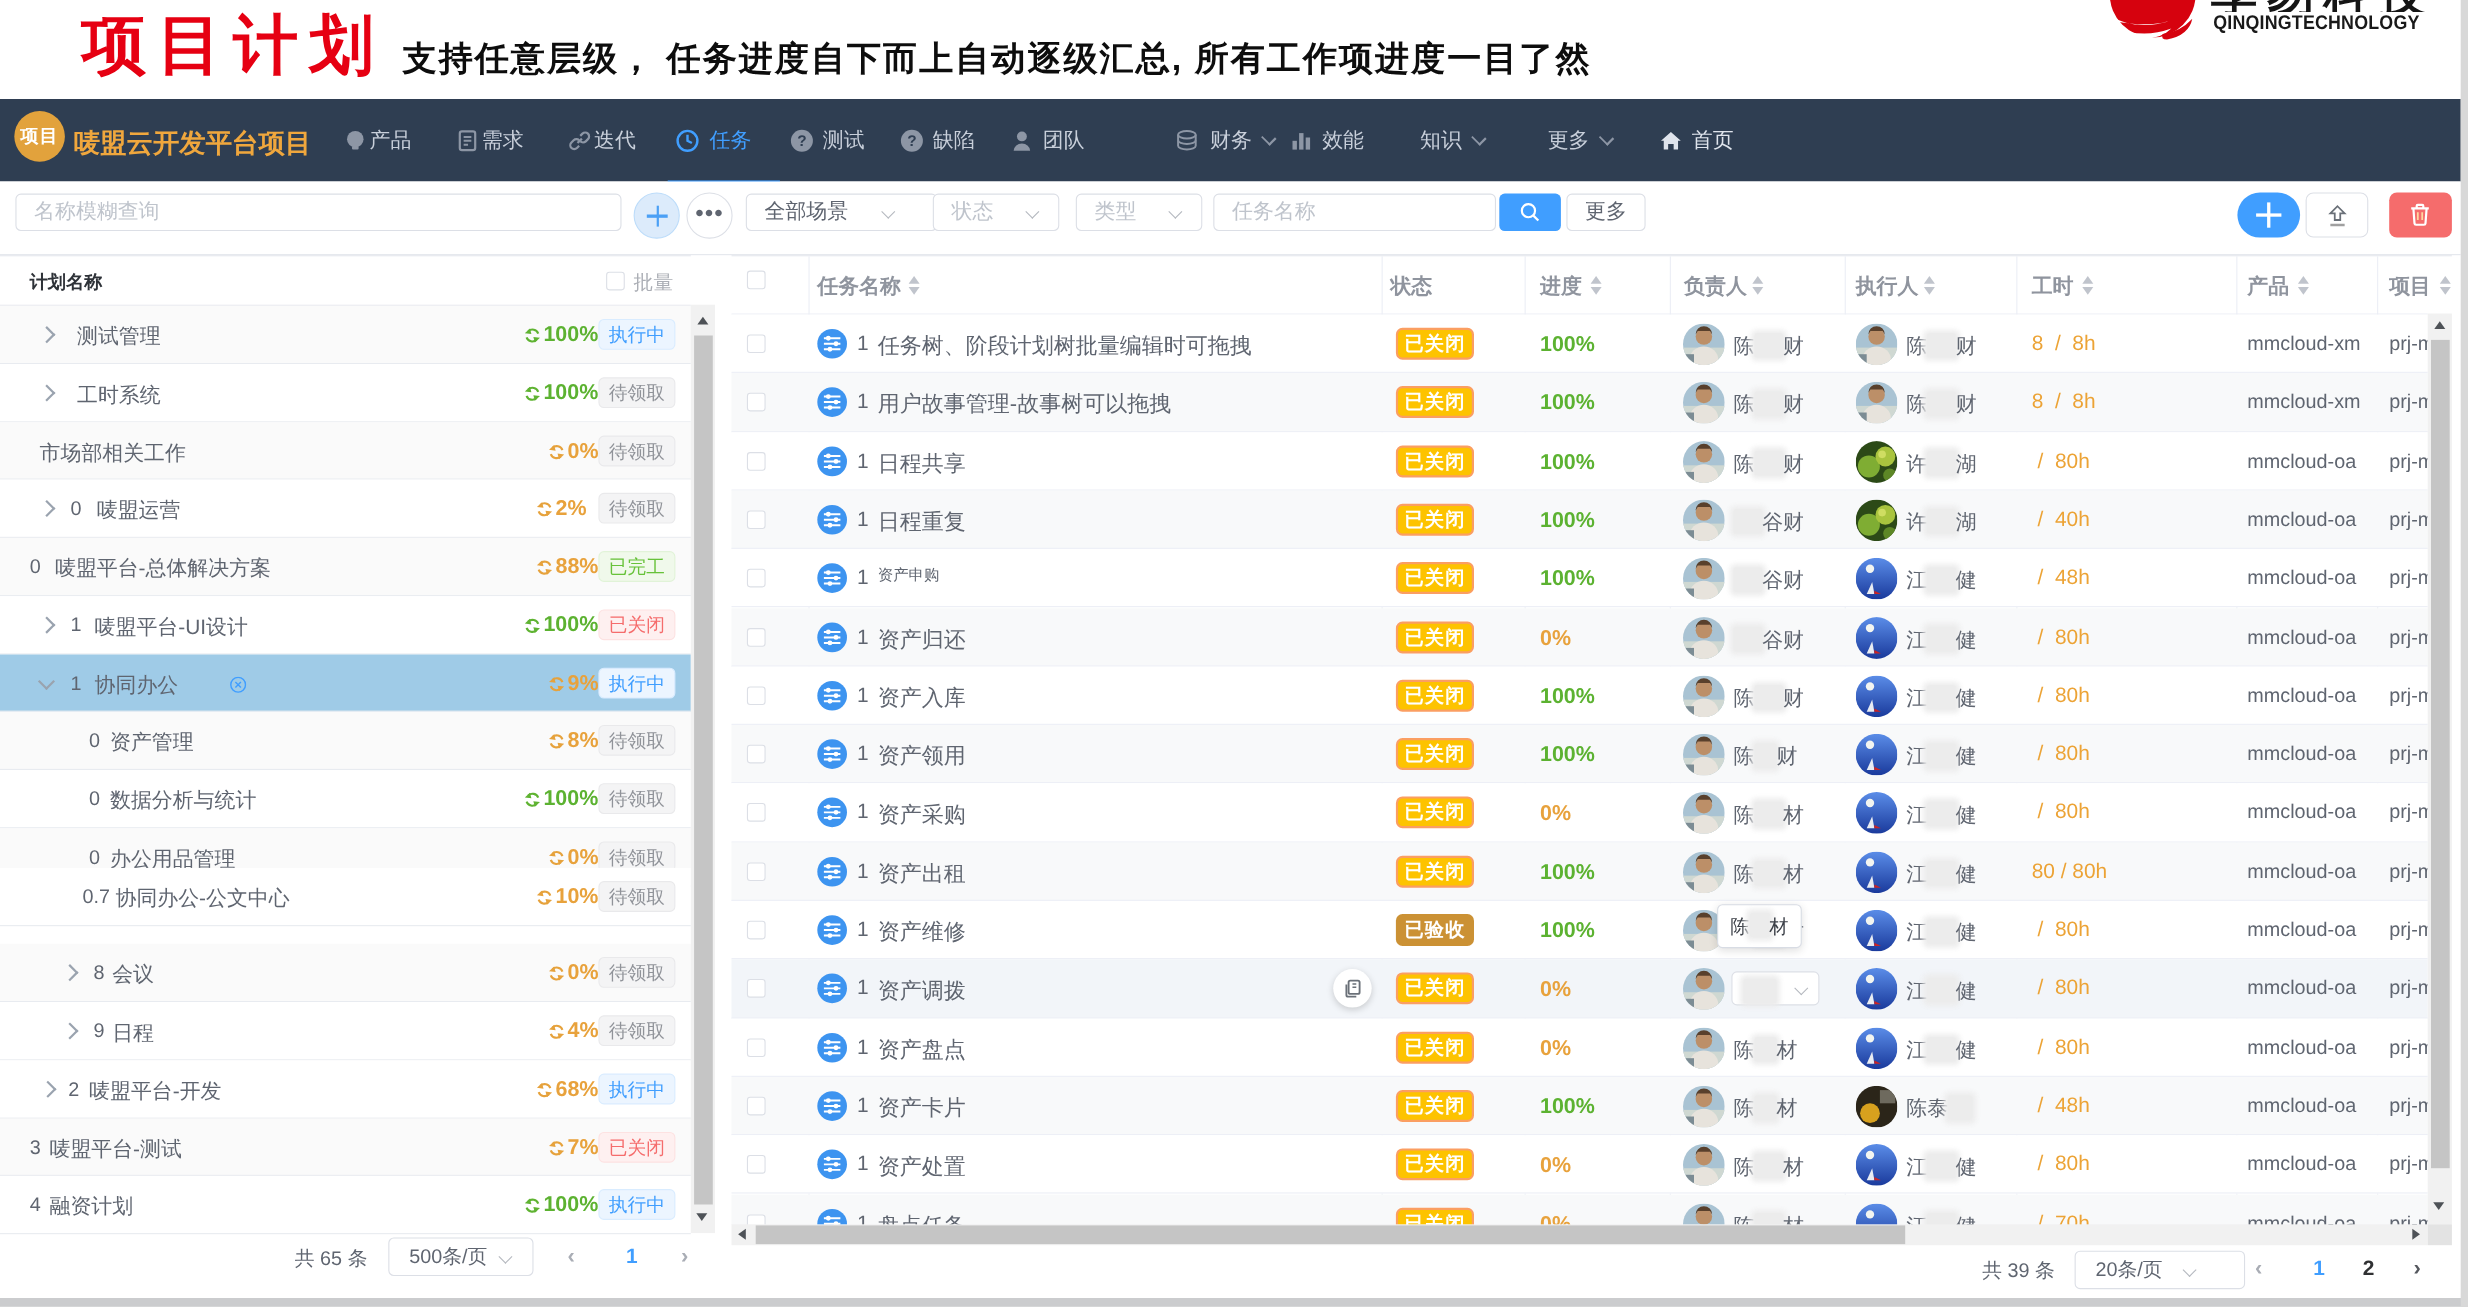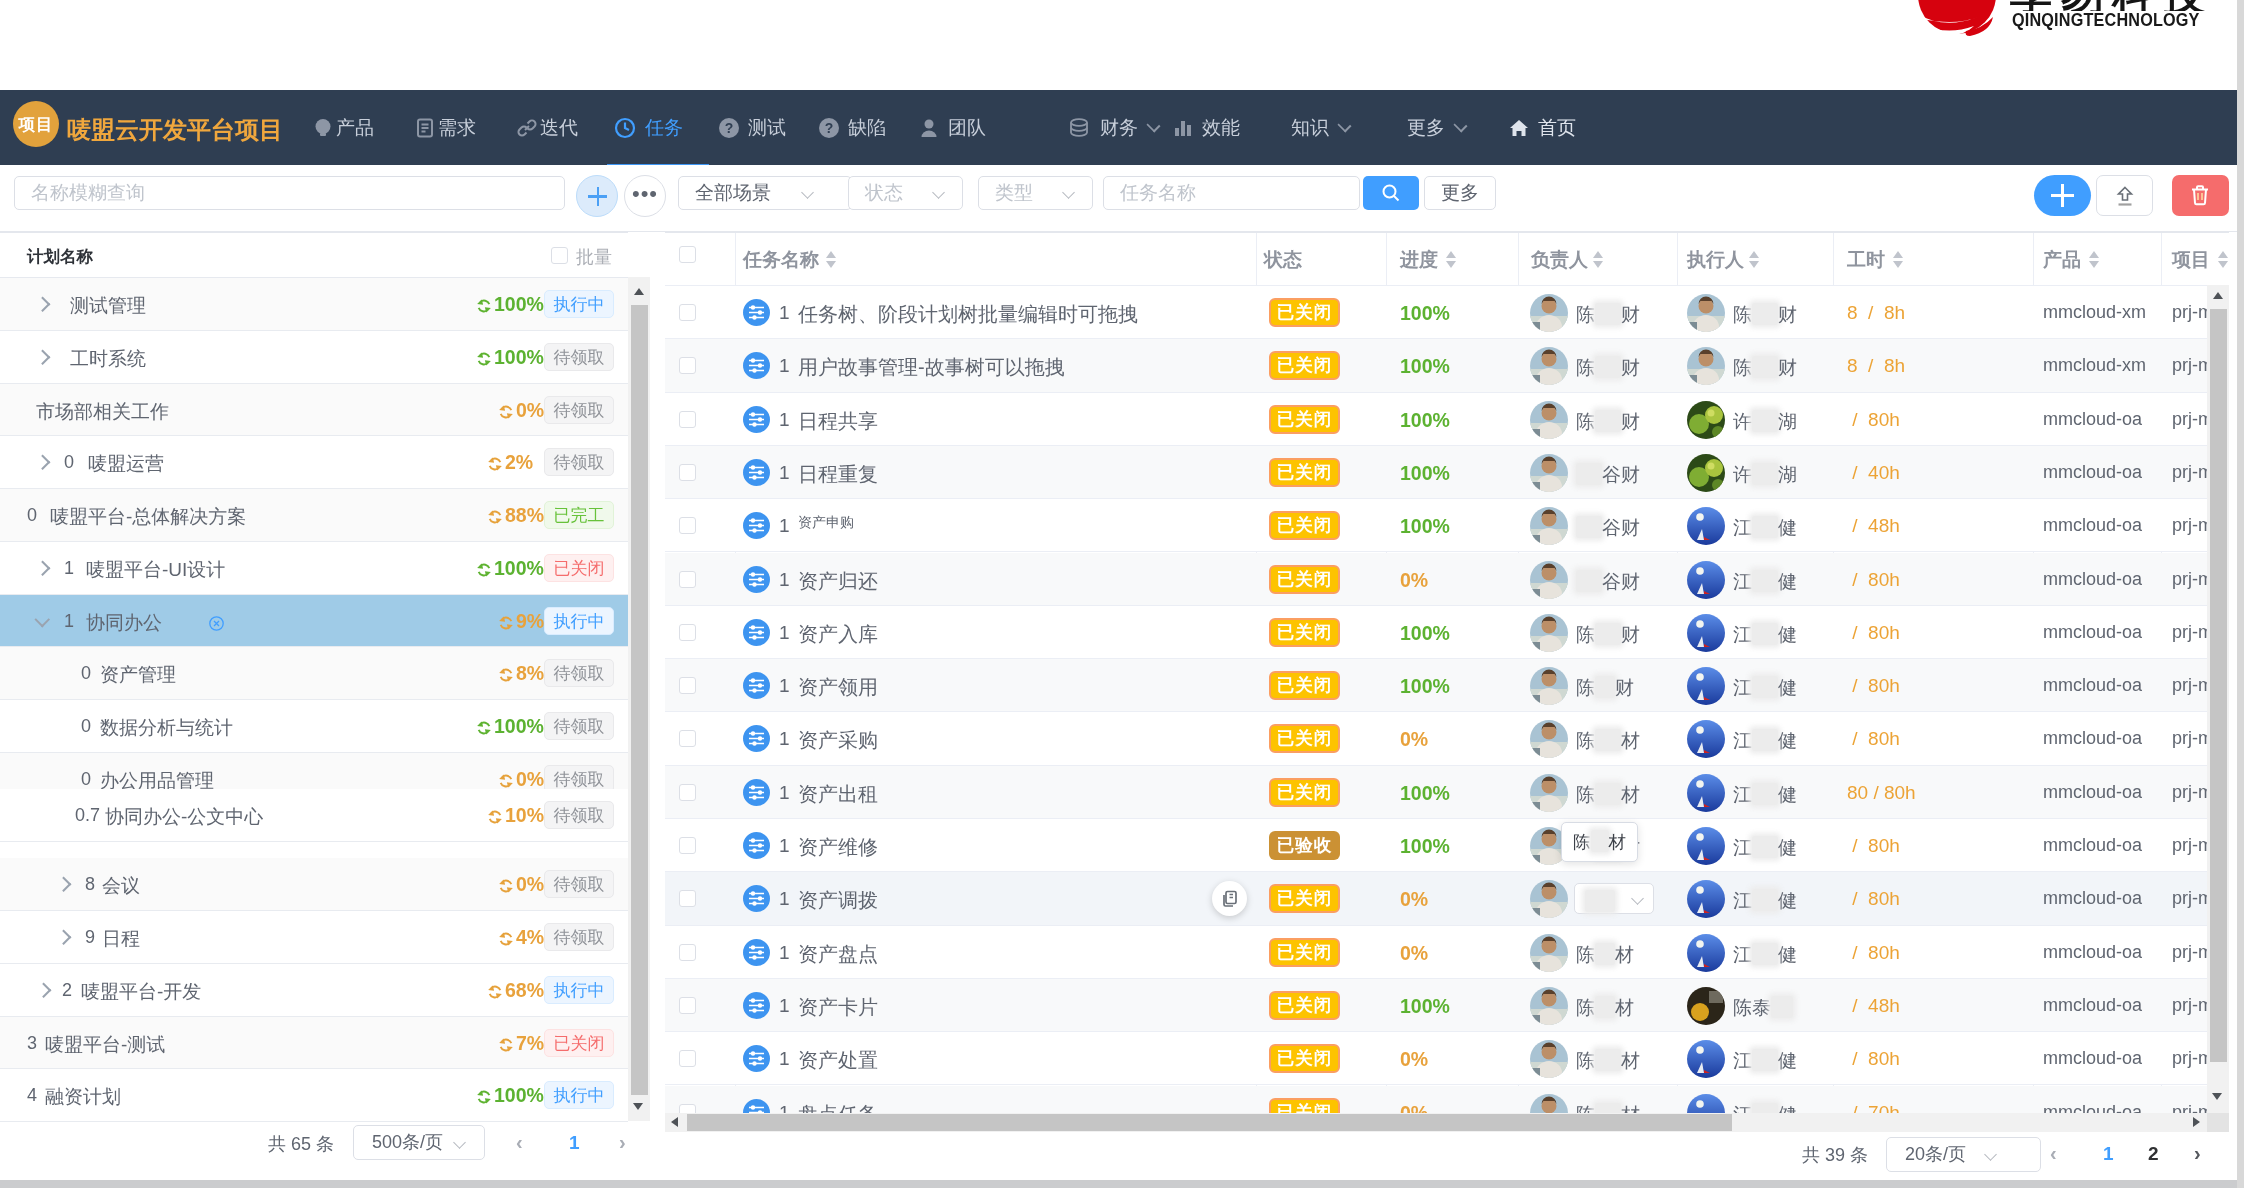--- a/index.html
+++ b/index.html
@@ -69,20 +69,22 @@
 .s-dn{border-width:7px 5.5px 0 5.5px;border-color:#c0c4cc transparent transparent transparent}
 .ticon{position:absolute;top:13px;width:27px;height:27px;border-radius:50%;background:#3d94f0}
 .gbadge{position:absolute;top:12px;width:71px;height:29px;border-radius:6px;background:#fdc300;border:2px solid #fb9e62;color:#fff;font-size:17.5px;font-weight:700;text-align:center;line-height:25px;letter-spacing:1px}
 .vbadge{position:absolute;top:12px;width:71px;height:29px;border-radius:6px;background:#cb9134;color:#fff;font-size:17.5px;font-weight:700;text-align:center;line-height:29px;letter-spacing:1px}
 .av{position:absolute;top:8px;width:38px;height:38px;border-radius:50%;overflow:hidden}
 .blur{display:inline-block;height:22px;background:#ececec;border-radius:2px;vertical-align:-4px;box-shadow:0 0 5px 3px rgba(236,236,236,.95)}
 .hours{color:#eca335}
 </style></head><body>
 
 <div class="hdr">
+<div class="h-title">项目计划</div>
+<div class="h-sub">支持任意层级， 任务进度自下而上自动逐级汇总, 所有工作项进度一目了然</div>
 <span class="abs" style="left:1916px;top:0"><svg style="" width="86" height="40" viewBox="0 0 86 40">
         <circle cx="41" cy="-5" r="39" fill="#d6020e"></circle>
         <path d="M2 14 Q28 30 62 17 Q40 26 6 19 Z" fill="#fff"></path>
         <path d="M6 24 Q30 36 58 26 Q44 40 16 33 Z" fill="#fff"></path>
         <path d="M50 31 Q66 29 77 17 Q74 32 54 36 Q48 36 50 31 Z" fill="#d6020e"></path>
       </svg></span>
 <div class="logo-cn">
       <span>享易科技</span>
     </div>
 <div class="logo-en">QINQINGTECHNOLOGY</div>

